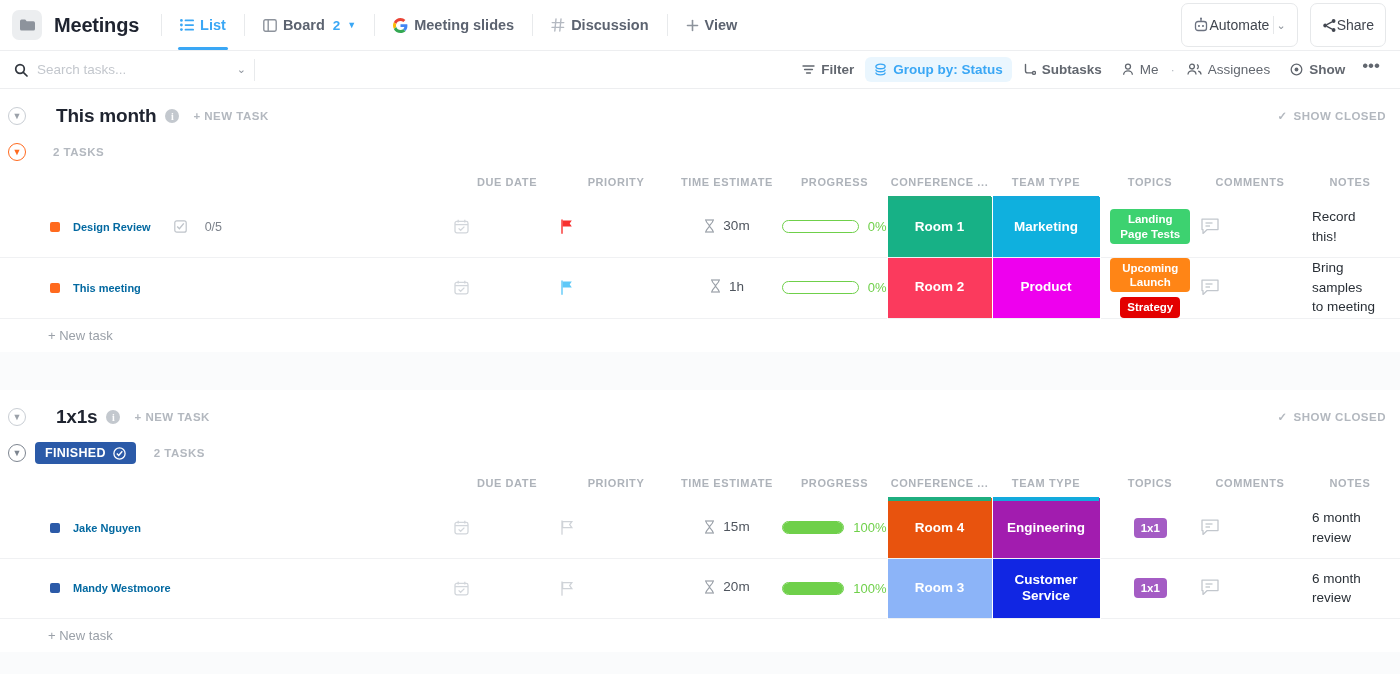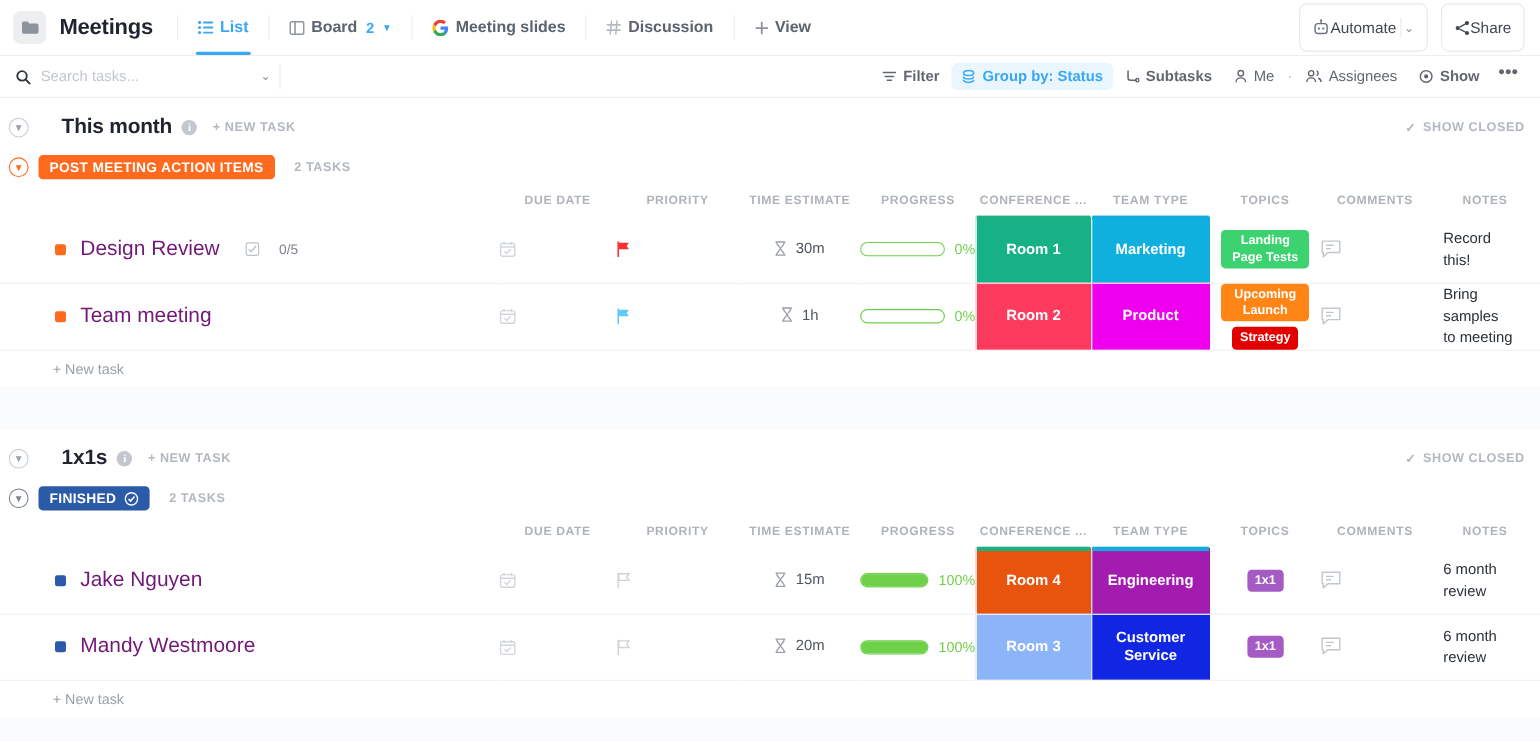--- a/index.html
+++ b/index.html
@@ -183,21 +183,21 @@
   }
   .colhead-row td.accent-green:after { background:#1fae80; }
   .colhead-row td.accent-blue:after { background:#13aadd; }
 
   .row { height: 60px; border-bottom: 1px solid #f0f1f3; }
   .row td { vertical-align: middle; padding: 0; text-align: center; font-size: 13.5px; }
 
   .namecell { text-align: left !important; padding-left: 50px !important; }
   .name-inner { display: flex; align-items: center; gap: 13px; }
   .sq { width: 10px; height: 10px; border-radius: 2px; flex:none; }
-  .taskname { font-size: 19px; color: #701a75; font-weight: normal; }
+  .taskname { font-size: 11px; color: #0369a1; font-weight: bold; }
   .subcount { display:inline-flex; align-items:center; gap:18px; color:#7d838c; font-size:12.5px; margin-left: 10px; }
 
   .dur { display:inline-flex; align-items:center; gap:8px; color:#4f555e; font-size:13.5px; }
 
   .progwrap { display:flex; align-items:center; justify-content:center; gap:9px; }
   .bar {
     width: 82px; height: 13px; border-radius: 8px;
     border: 1.5px solid #6fd04a;
     background: #fff;
     overflow: hidden;
@@ -449,23 +449,20 @@
         <div class="sect-title">This month</div>
         <div class="info-i">i</div>
         <div class="new-task-top">+ NEW TASK</div>
         <div class="show-closed">
           <span>✓</span>
           <span>SHOW CLOSED</span>
         </div>
       </div>
       <div class="group-head">
         <div class="group-caret" style="color:#ff6a1e">▼</div>
-        <div class="status-chip" style="background:#ff6a1e;color:#ffffff">
-          <span>POST MEETING ACTION ITEMS</span>
-        </div>
         <div class="task-count">2 TASKS</div>
       </div>
       <table class="tbl">
         <colgroup>
           <col style="width:454px">
           <col style="width:106px">
           <col style="width:112px">
           <col style="width:110px">
           <col style="width:105px">
           <col style="width:105px">
@@ -546,21 +543,21 @@
                   <path d="M2 1.2h16v10.4H7.2L3 15.4v-3.8H2z" fill="none" stroke="#c2c7cd" stroke-width="1.3" stroke-linejoin="round"></path>
                   <line x1="5.5" y1="5" x2="12.5" y2="5" stroke="#c2c7cd" stroke-width="1.3"></line>
                   <line x1="5.5" y1="8" x2="10" y2="8" stroke="#c2c7cd" stroke-width="1.3"></line>
                 </svg></span></td>
             <td class="notecell">Record this!</td>
           </tr>
           <tr class="row">
             <td class="namecell">
               <div class="name-inner">
                 <span class="sq" style="background:#ff6a1e"></span>
-                <span class="taskname">Team meeting</span>
+                <span class="taskname">This meeting</span>
               </div>
             </td>
             <td><span><svg width="15" height="15" viewBox="0 0 15 15">
                   <rect x="1" y="2.4" width="13" height="11.5" rx="1.8" fill="none" stroke="#d2d6db" stroke-width="1.3"></rect>
                   <line x1="1" y1="5.6" x2="14" y2="5.6" stroke="#d2d6db" stroke-width="1.3"></line>
                   <line x1="4.2" y1="0.8" x2="4.2" y2="3.4" stroke="#d2d6db" stroke-width="1.3"></line>
                   <line x1="10.8" y1="0.8" x2="10.8" y2="3.4" stroke="#d2d6db" stroke-width="1.3"></line>
                   <polyline points="4.6,9.4 6.6,11.3 10.4,7.6" fill="none" stroke="#d2d6db" stroke-width="1.3"></polyline>
                 </svg></span></td>
             <td><span><svg width="14" height="15" viewBox="0 0 14 15">

